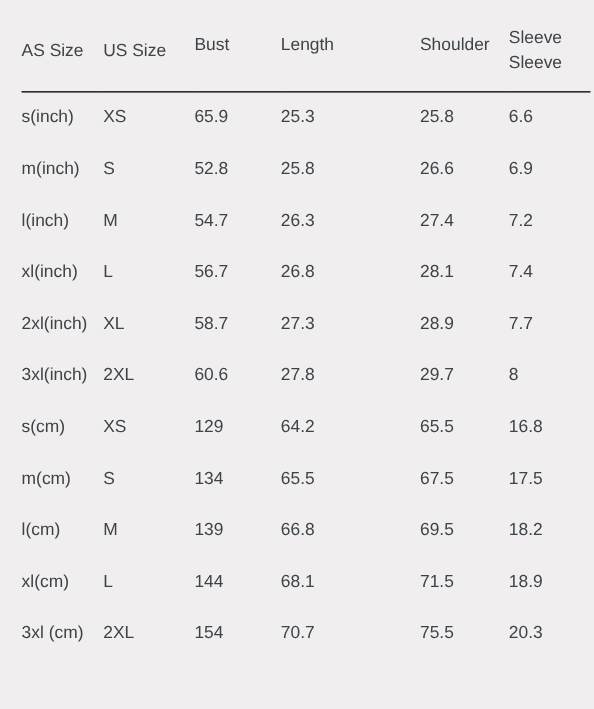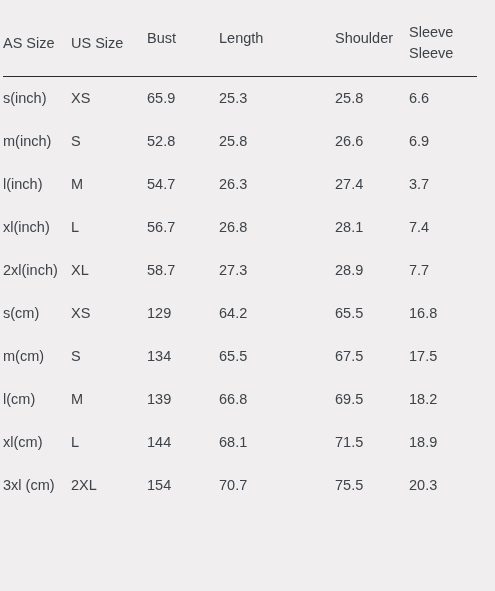--- a/index.html
+++ b/index.html
@@ -12,21 +12,21 @@
     height: 591px;
     overflow: hidden;
     font-family: "Liberation Sans", sans-serif;
     color: #3d4348;
   }
   #size-chart-root {
     width: 495px;
     height: 591px;
     background: #f0eeee;
     box-sizing: border-box;
-    padding-left: 3px;
+    padding-left: 18px;
     overflow: hidden;
   }
   table.size-table {
     width: 474px;
     border-collapse: collapse;
     table-layout: fixed;
     font-size: 14.5px;
   }
   table.size-table thead th {
     font-weight: normal;
@@ -107,37 +107,45 @@
           <td>25.8</td>
           <td class="d-should">26.6</td>
           <td>6.9</td>
         </tr>
         <tr>
           <td>l(inch)</td>
           <td>M</td>
           <td>54.7</td>
           <td>26.3</td>
           <td class="d-should">27.4</td>
-          <td>3.7</td>
+          <td>7.2</td>
         </tr>
         <tr>
           <td>xl(inch)</td>
           <td>L</td>
           <td>56.7</td>
           <td>26.8</td>
           <td class="d-should">28.1</td>
           <td>7.4</td>
         </tr>
         <tr>
           <td>2xl(inch)</td>
           <td>XL</td>
           <td>58.7</td>
           <td>27.3</td>
           <td class="d-should">28.9</td>
           <td>7.7</td>
+        </tr>
+        <tr>
+          <td>3xl(inch)</td>
+          <td>2XL</td>
+          <td>60.6</td>
+          <td>27.8</td>
+          <td class="d-should">29.7</td>
+          <td>8</td>
         </tr>
         <tr>
           <td>s(cm)</td>
           <td>XS</td>
           <td>129</td>
           <td>64.2</td>
           <td class="d-should">65.5</td>
           <td>16.8</td>
         </tr>
         <tr>

